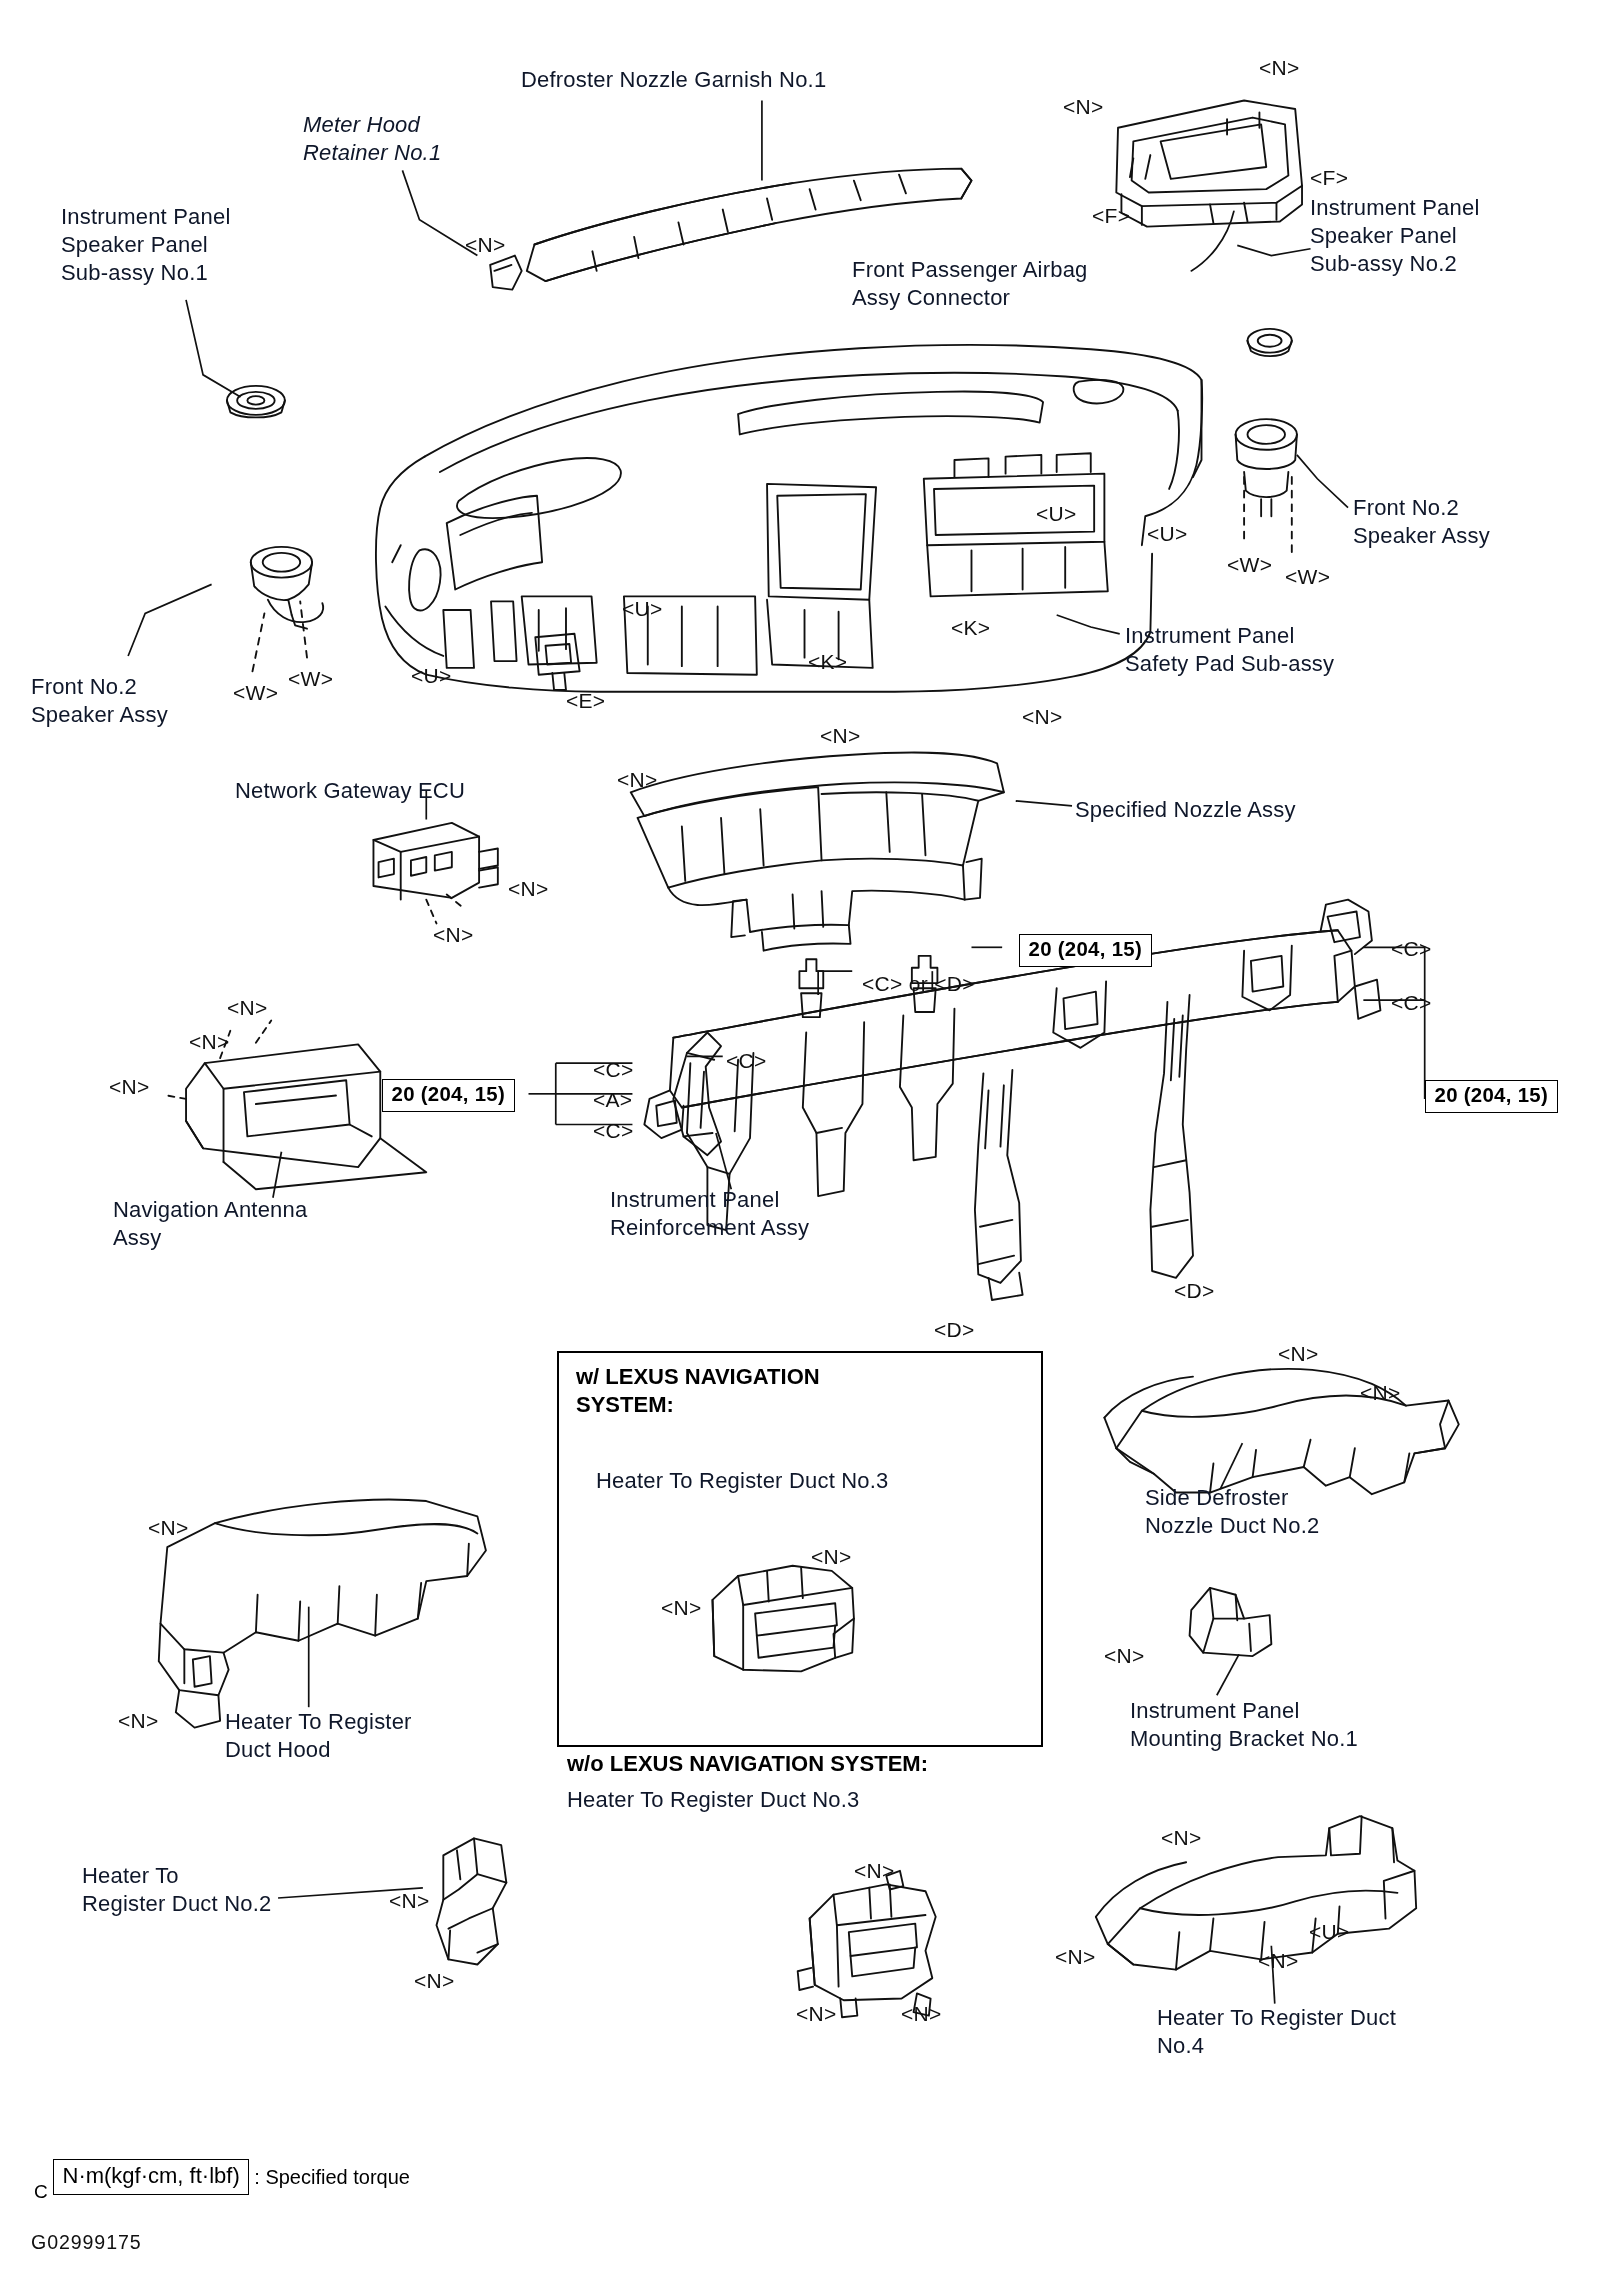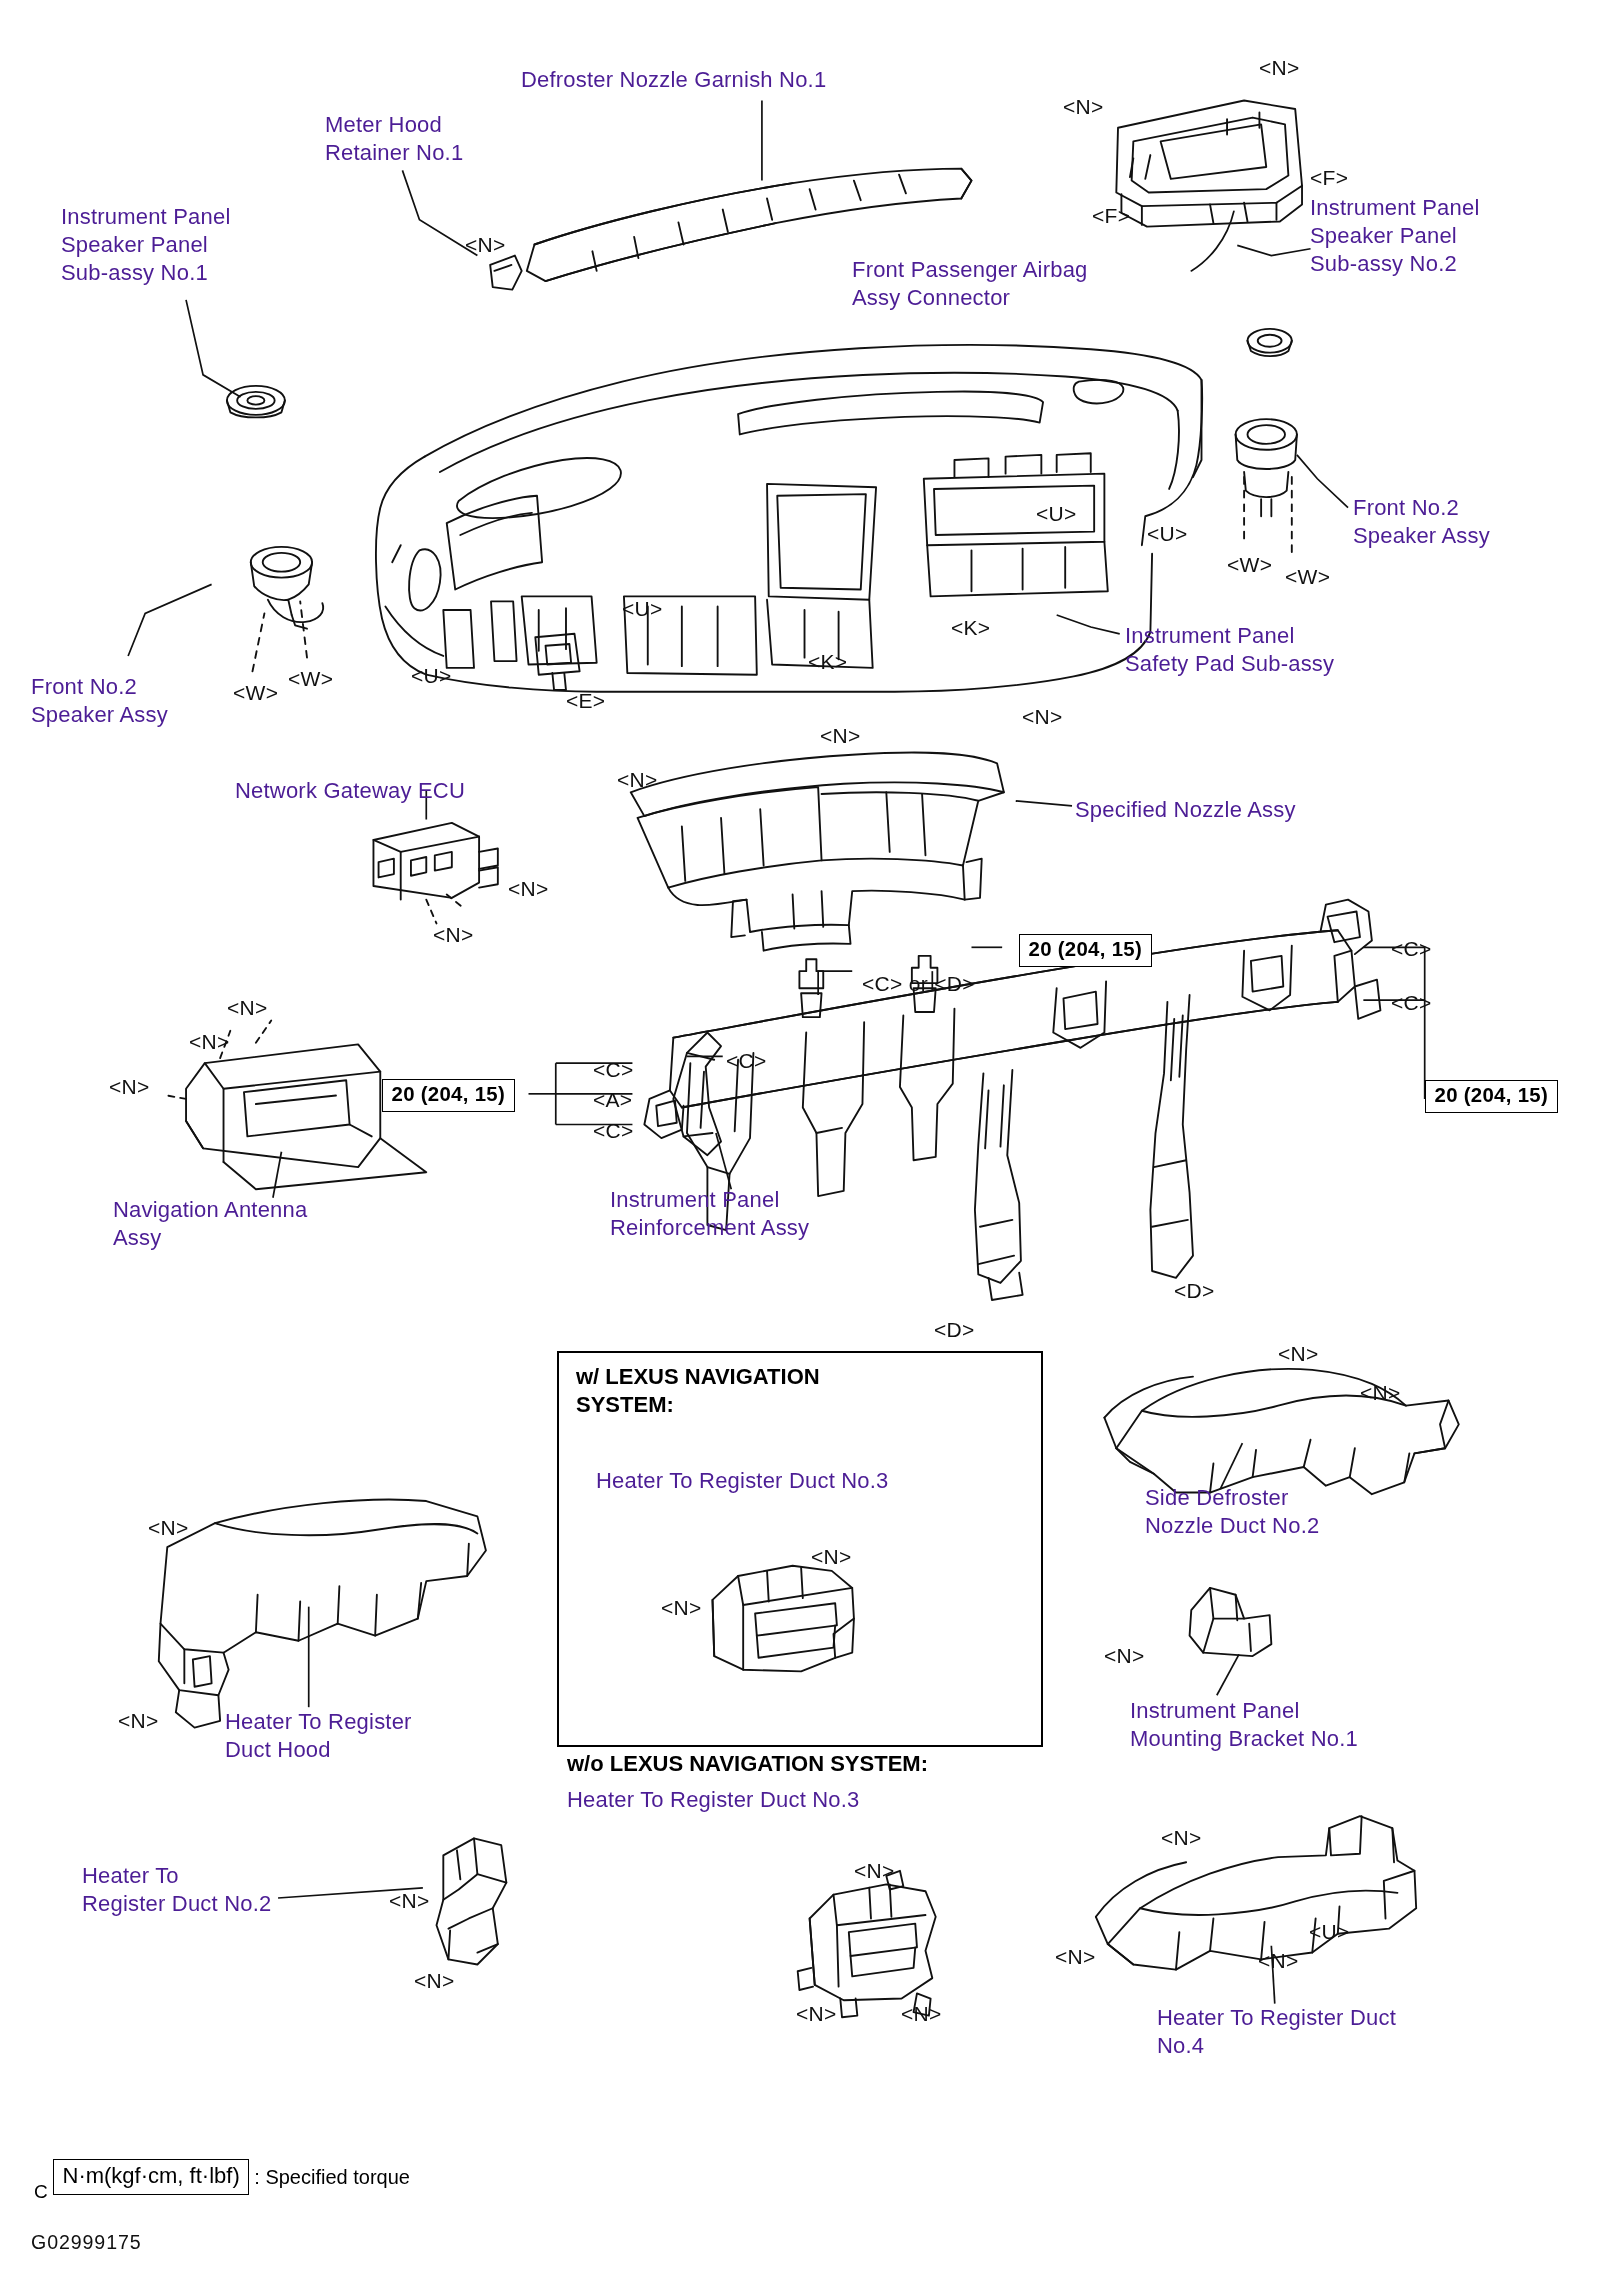--- a/index.html
+++ b/index.html
@@ -15,21 +15,21 @@
     position: relative;
     width: 1615px;
     height: 2295px;
     background: #ffffff;
     overflow: hidden;
   }
   .lbl {
     position: absolute;
     font-size: 22px;
     line-height: 1.28;
-    color: #4c1d95;
+    color: #0f172a;
     white-space: pre-line;
     letter-spacing: 0.2px;
   }
   .code {
     position: absolute;
     font-size: 21px;
     line-height: 1.2;
     color: #111111;
     white-space: nowrap;
     letter-spacing: 0.3px;
@@ -365,21 +365,21 @@
       <path d="M848 1240 L806 1240"></path>
       <path d="M1000 1140 L960 1140 L960 1168"></path>
       <path d="M1094 1140 L1094 1162"></path>
       <path d="M1140 1112 L1176 1112"></path>
     </g>
   </svg>
 
   <div class="lbl" style="left:61px;  top:203px;">Instrument Panel
 Speaker Panel
 Sub-assy  No.1</div>
-  <div class="lbl" style="left:325px; top:111px;">Meter Hood
+  <div class="lbl" style="left:303px; top:111px;font-style:italic;">Meter Hood
 Retainer No.1</div>
   <div class="lbl" style="left:521px; top:66px;">Defroster Nozzle Garnish No.1</div>
   <div class="lbl" style="left:852px;top:256px;">Front Passenger Airbag
 Assy Connector</div>
   <div class="lbl" style="left:1310px;top:194px;">Instrument Panel
 Speaker Panel
 Sub-assy  No.2</div>
   <div class="lbl" style="left:1353px;top:494px;">Front No.2
 Speaker Assy</div>
   <div class="lbl" style="left:31px;  top:673px;">Front No.2

